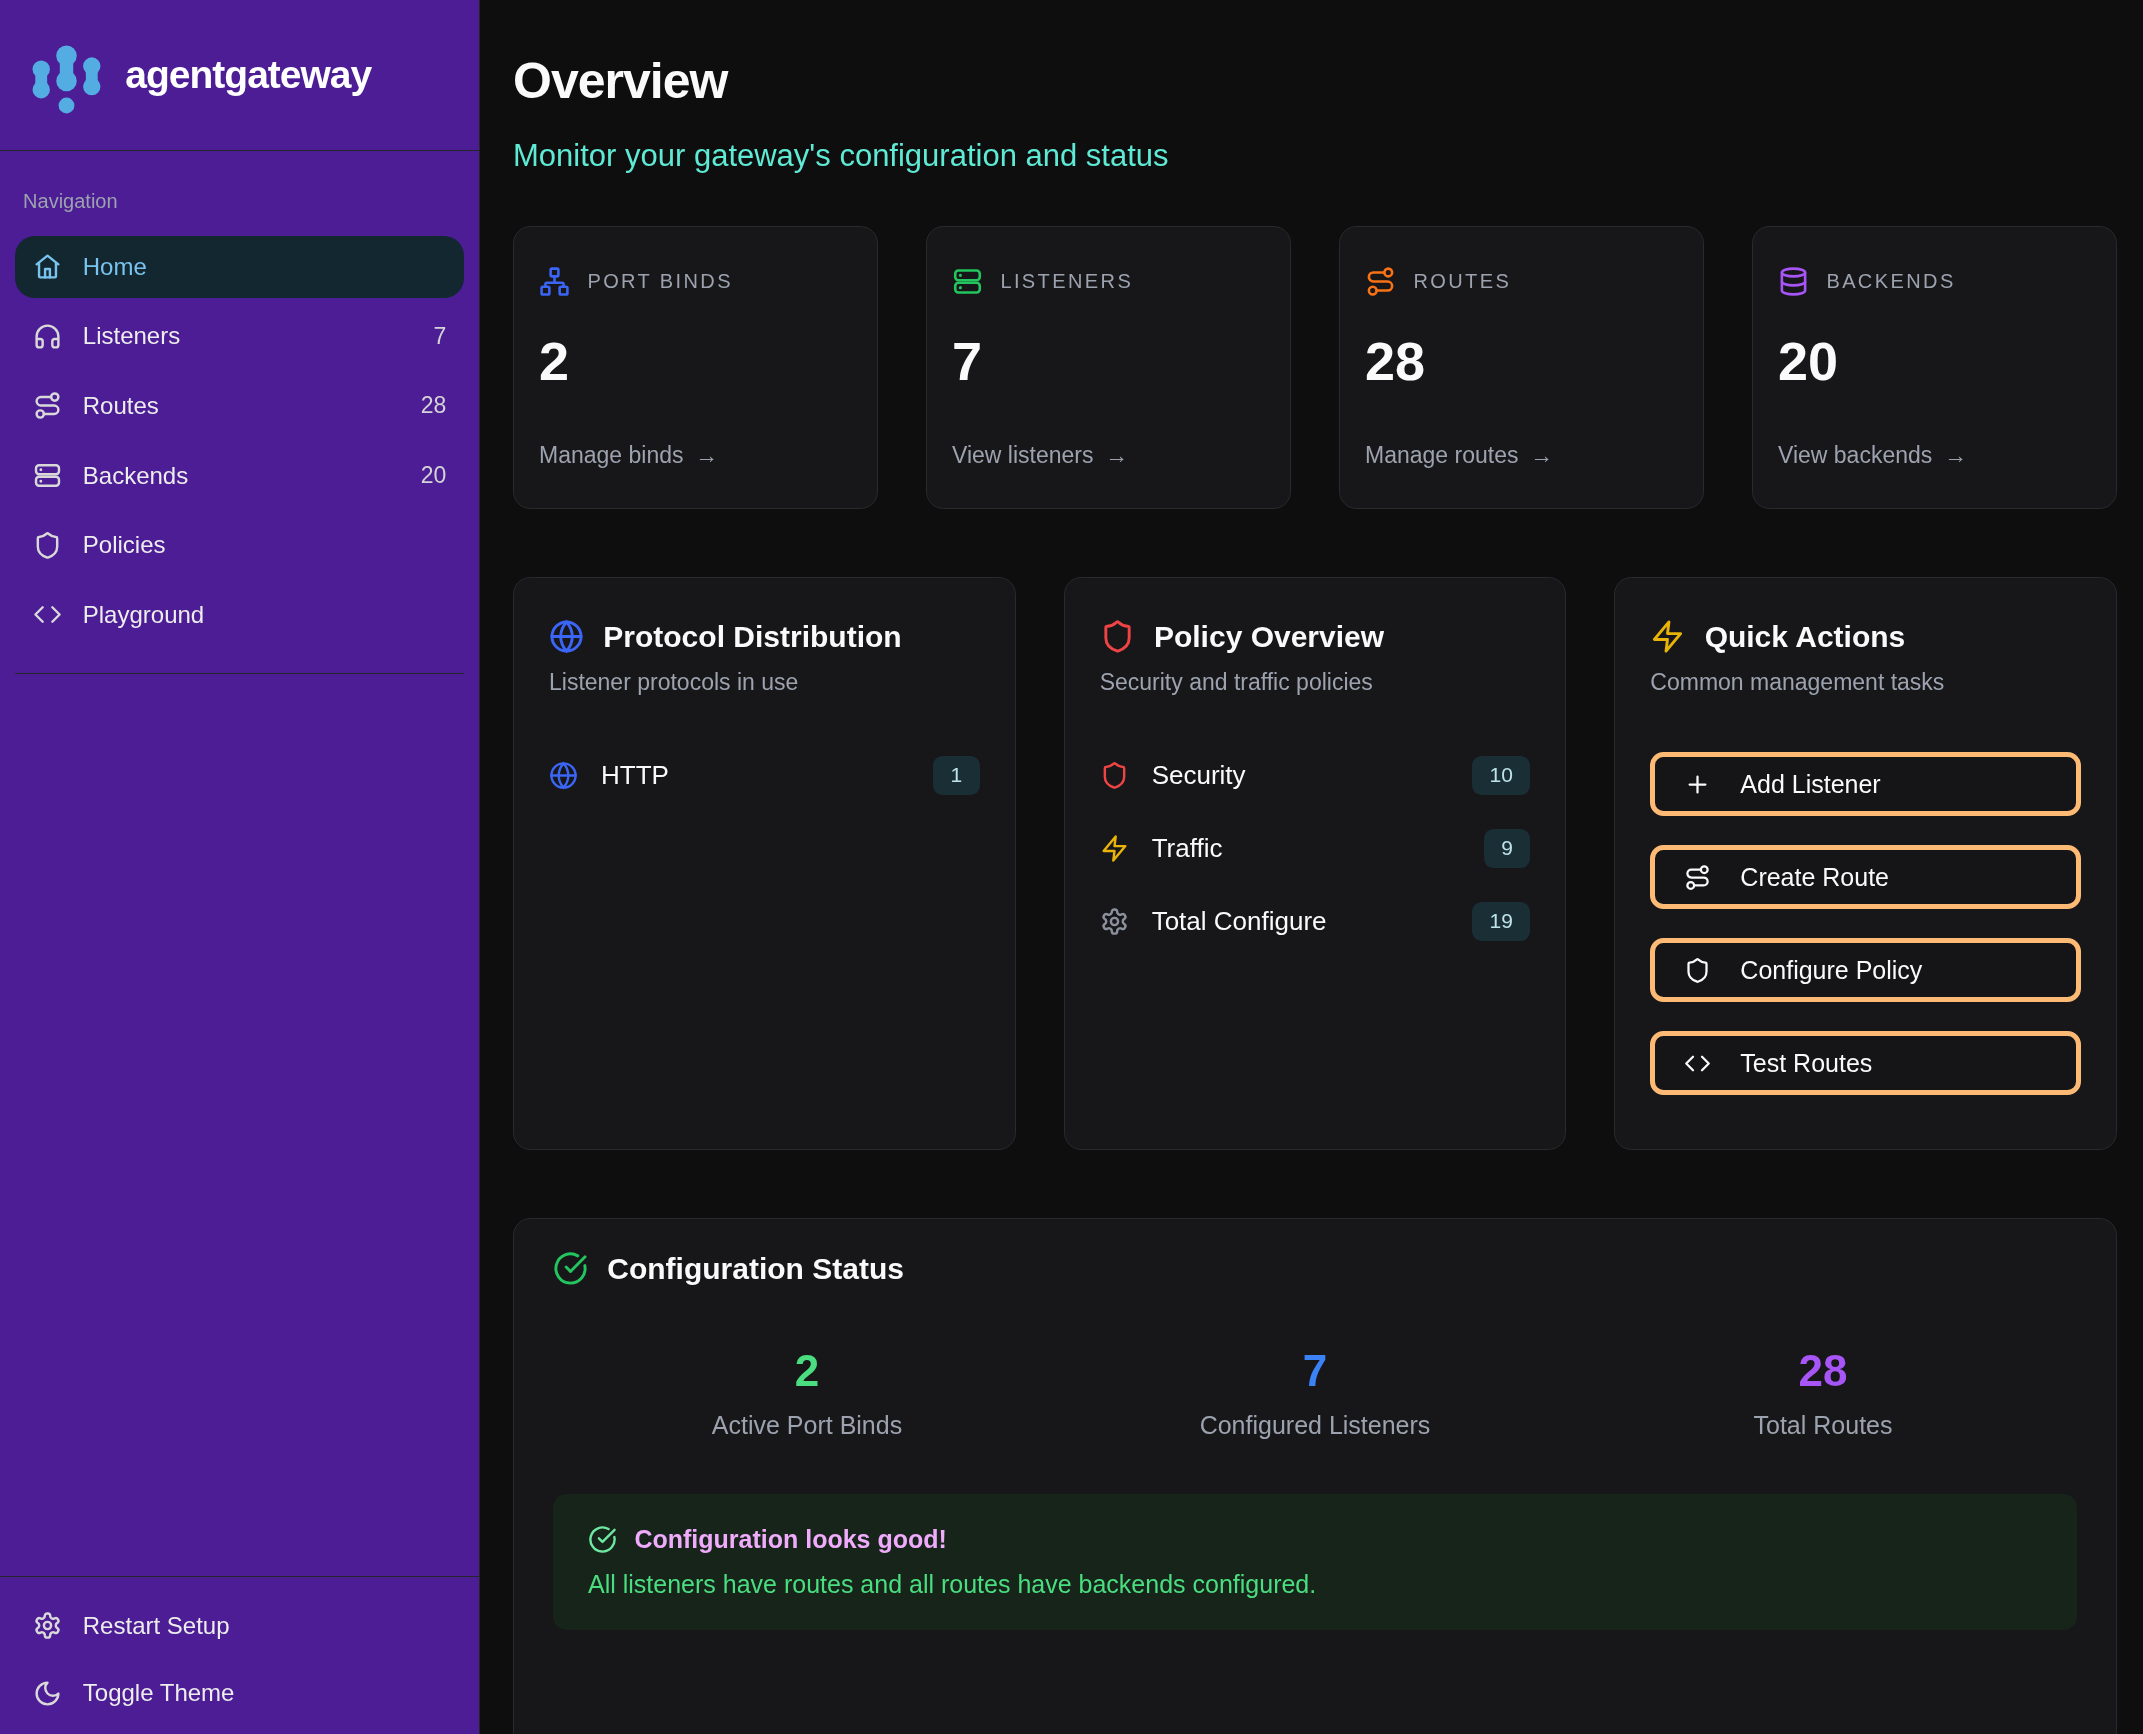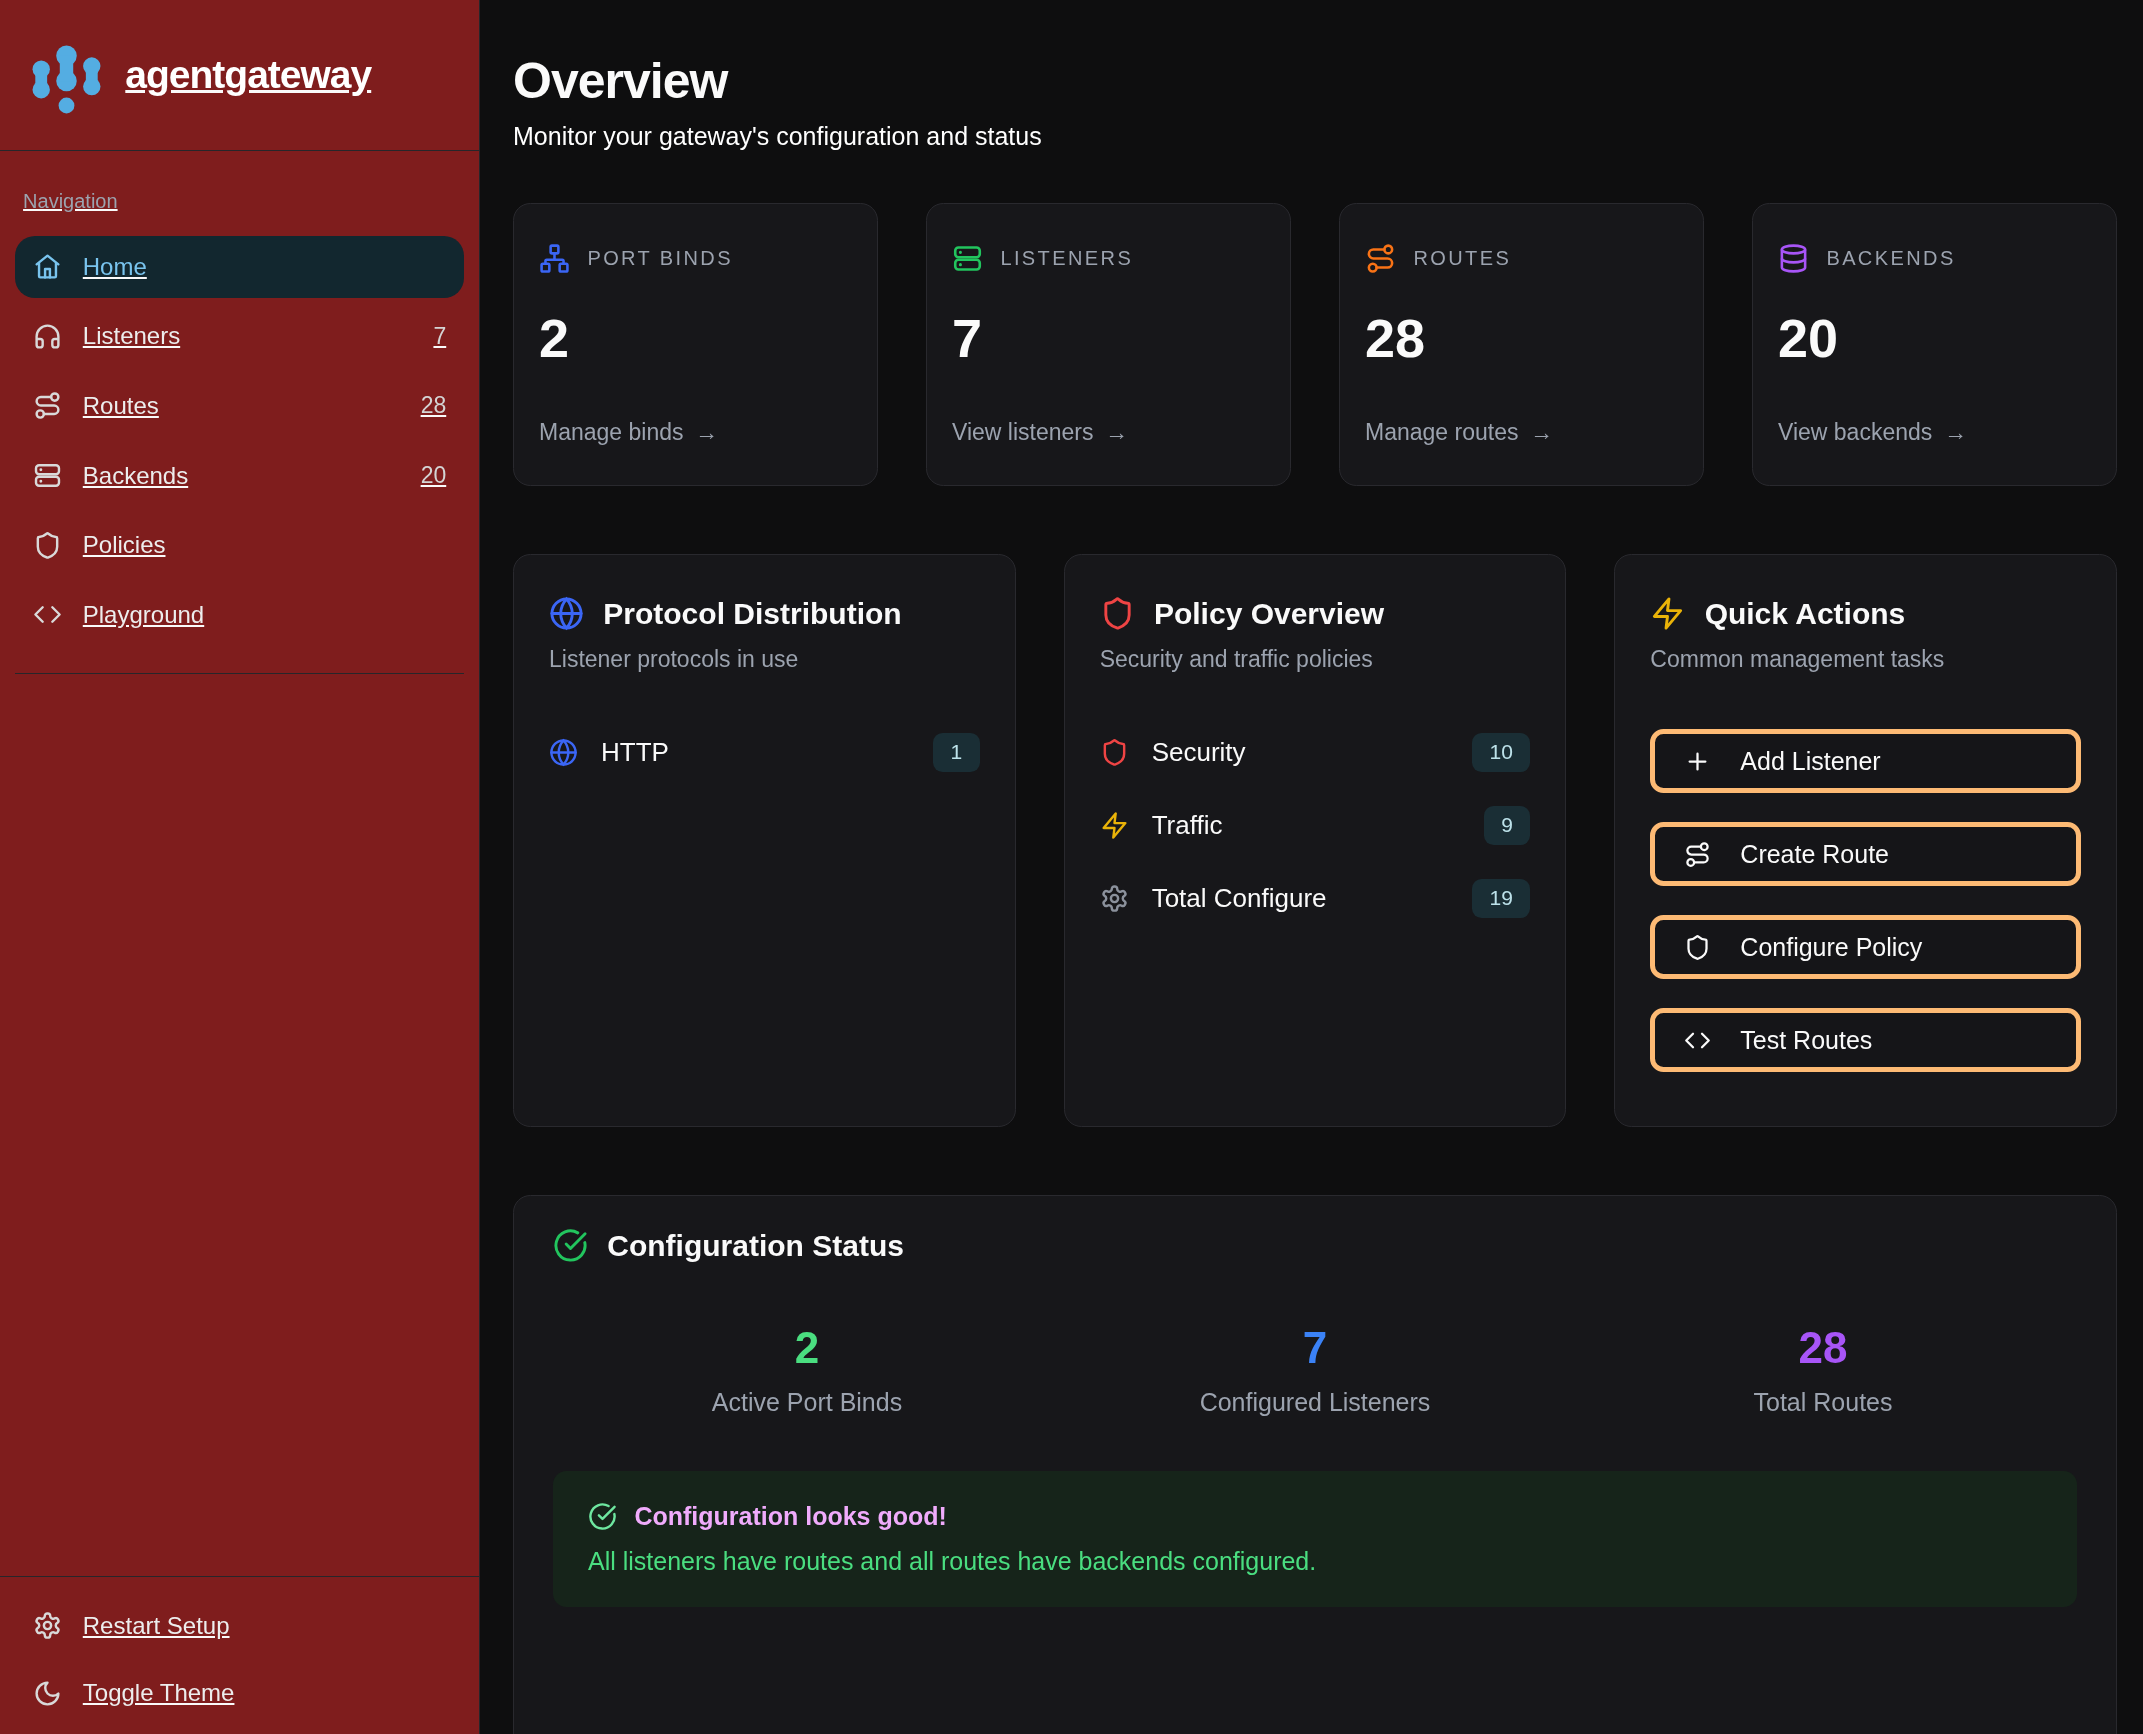--- a/index.html
+++ b/index.html
@@ -9,23 +9,23 @@
     color:#fafafa;
     font-family:"Liberation Sans", "DejaVu Sans", sans-serif;
     display:flex;
     overflow:hidden;
   }
   svg { display:block; }
 
   
   .sidebar {
     width:480px; min-width:480px; height:100%;
-    background:#7f1d1d;
+    background:#4c1d95;
     border-right:1px solid #26262a;
-    display:flex; flex-direction:column;text-decoration:underline;
+    display:flex; flex-direction:column;
   }
   .sidebar-header {
     height:151px; border-bottom:1px solid #26262a;
     display:flex; align-items:center; gap:19.3px; padding:0 27px;
   }
   .logo-mark { width:79px; height:79px; }
   .brand-name { font-size:39px; font-weight:bold; letter-spacing:-1px; color:#ffffff; }
 
   .nav { padding:25px 15.4px 0 15.4px; }
   .nav-section-label { font-size:20px; color:#9ca3af; margin:13.5px 7.7px 23px 7.7px; }
@@ -41,21 +41,21 @@
   .nav-count { margin-left:auto; font-size:23px; color:#d4d4d4; }
   .nav-divider { border:none; border-top:1px solid #26262a; margin:27px 0 0 0; }
 
   .sidebar-spacer { flex:1; }
   .sidebar-footer { border-top:1px solid #26262a; padding:17.4px 15.4px 3.9px 15.4px; }
   .sidebar-footer .nav-item { margin-bottom:5.8px; }
 
   
   .main { flex:1; padding:52px 26px 0 33px; overflow:hidden; }
   .page-title { font-size:50px; font-weight:bold; letter-spacing:-1px; color:#fafafa; }
-  .page-subtitle { font-size:25px; color:#ffffff; margin-top:12px; }
+  .page-subtitle { font-size:31px; color:#5eead4; margin-top:28px; }
 
   .card {
     background:#17171a;
     border:1px solid #29292e;
     border-radius:17.4px;
   }
 
   
   .stats-grid { margin-top:52px; display:grid; grid-template-columns:repeat(4,1fr); gap:48px; }
   .stat-card { height:283px; padding:39px 25px; display:flex; flex-direction:column; }

